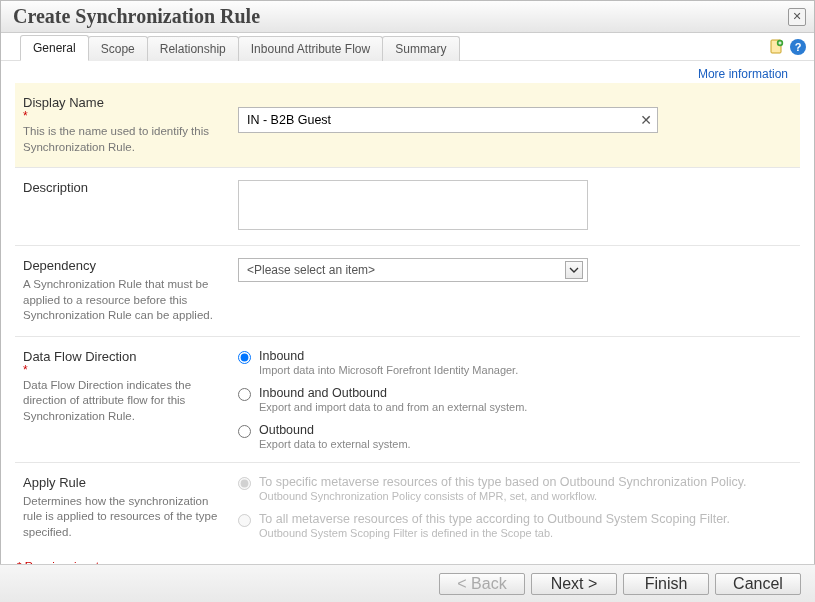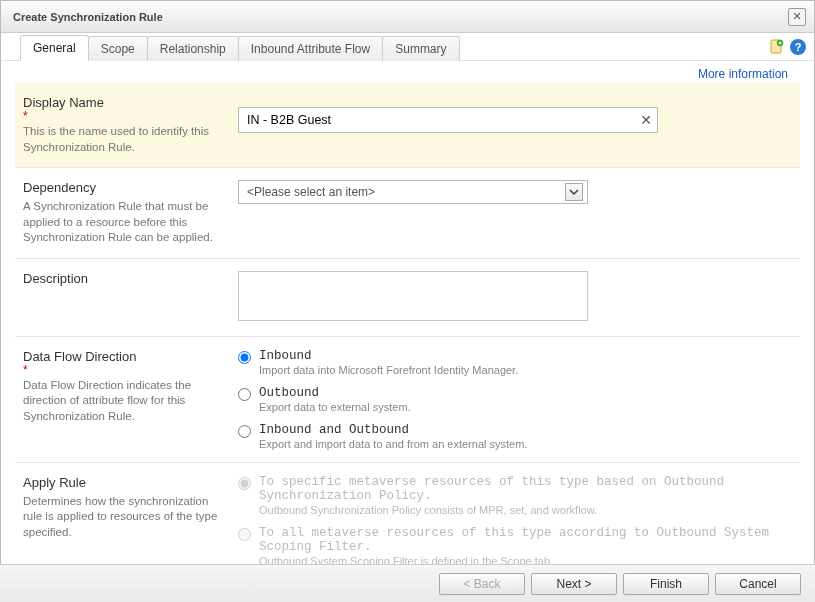--- a/index.html
+++ b/index.html
@@ -16,23 +16,24 @@
   .titlebar {
     display: flex;
     align-items: center;
     justify-content: space-between;
     background: linear-gradient(#fdfdfd, #e6e6e6);
     border-bottom: 1px solid #ccc;
     padding: 4px 8px 4px 12px;
     height: 32px;
   }
   .titlebar h1 {
-    font-size: 11px;
+    font-size: 20px;
     font-weight: 600;
     color: #444;
+    font-family: Liberation Serif, serif;
   }
   .close-btn {
     width: 18px; height: 18px;
     border: 1px solid #999;
     border-radius: 2px;
     background: #f4f4f4;
     display: flex; align-items: center; justify-content: center;
     font-size: 11px; color: #555;
     cursor: pointer;
   }
@@ -152,21 +153,21 @@
   }
   .selectbox .chev {
     width: 18px; height: 18px;
     border: 1px solid #aaa;
     display: flex; align-items: center; justify-content: center;
     background: linear-gradient(#fafafa,#e8e8e8);
   }
   .radiogroup { display: flex; flex-direction: column; gap: 10px; }
   .radio-item { display: flex; align-items: flex-start; gap: 8px; }
   .radio-item input[type=radio] { margin-top: 2px; }
-  .radio-item .rlabel { font-size: 12.5px; color: #333; font-family: Liberation Mono, monospace; }
+  .radio-item .rlabel { font-size: 12.5px; color: #333; }
   .radio-item .rhelp { font-size: 11px; color: #888; margin-top: 1px; }
   .radio-item.disabled .rlabel,
   .radio-item.disabled .rhelp { color: #bbb; }
   .required-note {
     color: #c00;
     font-size: 11.5px;
     padding: 8px 16px 6px;
   }
   .footer {
     position: absolute;
@@ -178,21 +179,21 @@
     justify-content: flex-end;
     align-items: center;
     padding: 0 14px;
     gap: 6px;
   }
   .btn {
     min-width: 86px;
     height: 22px;
     border: 1px solid #a8a8a8;
     background: linear-gradient(#fdfdfd,#e6e6e6);
-    font-size: 12px;
+    font-size: 16px;
     color: #333;
     cursor: pointer;
     border-radius: 2px;
   }
   .btn:disabled {
     color: #aaa;
     cursor: default;
   }
 </style>
 </head>
@@ -240,71 +241,71 @@
     <div class="rightcol">
       <div class="textinput-wrap">
         <input class="textinput" type="text" value="IN - B2B Guest" style="">
         <span class="clear-x">✕</span>
       </div>
     </div>
   </div>
 
   <div class="section">
     <div class="leftcol">
+      <div class="label">Description</div>
+    </div>
+    <div class="rightcol">
+      <textarea class="desc" style=""></textarea>
+    </div>
+  </div>
+
+  <div class="section">
+    <div class="leftcol">
       <div class="label">Dependency</div>
       <div class="help">A Synchronization Rule that must be applied to a resource before this Synchronization Rule can be applied.</div>
     </div>
     <div class="rightcol">
       <div class="selectbox">
         <span>&lt;Please select an item&gt;</span>
         <span class="chev">
           <svg width="10" height="10" viewBox="0 0 10 10">
               <path d="M1 3 L5 7 L9 3" fill="none" stroke="#333" stroke-width="1.4"></path>
             </svg>
         </span>
       </div>
     </div>
   </div>
 
   <div class="section">
     <div class="leftcol">
-      <div class="label">Description</div>
-    </div>
-    <div class="rightcol">
-      <textarea class="desc" style=""></textarea>
-    </div>
-  </div>
-
-  <div class="section">
-    <div class="leftcol">
       <div class="label">Data Flow Direction</div>
       <div class="req">*</div>
       <div class="help">Data Flow Direction indicates the direction of attribute flow for this Synchronization Rule.</div>
     </div>
     <div class="rightcol">
       <div class="radiogroup">
         <div class="radio-item">
           <input type="radio" name="dfd" checked="" style="">
           <div>
             <div class="rlabel">Inbound</div>
             <div class="rhelp">Import data into Microsoft Forefront Identity Manager.</div>
           </div>
         </div>
         <div class="radio-item">
           <input type="radio" name="dfd" style="">
           <div>
+            <div class="rlabel">Inbound and Outbound</div>
+            <div class="rhelp">Export and import data to and from an external system.</div>
+          </div>
+        </div>
+        <div class="radio-item">
+          <input type="radio" name="dfd" style="">
+          <div>
             <div class="rlabel">Outbound</div>
             <div class="rhelp">Export data to external system.</div>
-          </div>
-        </div>
-        <div class="radio-item">
-          <input type="radio" name="dfd" style="">
-          <div>
-            <div class="rlabel">Inbound and Outbound</div>
-            <div class="rhelp">Export and import data to and from an external system.</div>
           </div>
         </div>
       </div>
     </div>
   </div>
 
   <div class="section" style="border-bottom:none">
     <div class="leftcol">
       <div class="label">Apply Rule</div>
       <div class="help">Determines how the synchronization rule is applied to resources of the type specified.</div>

